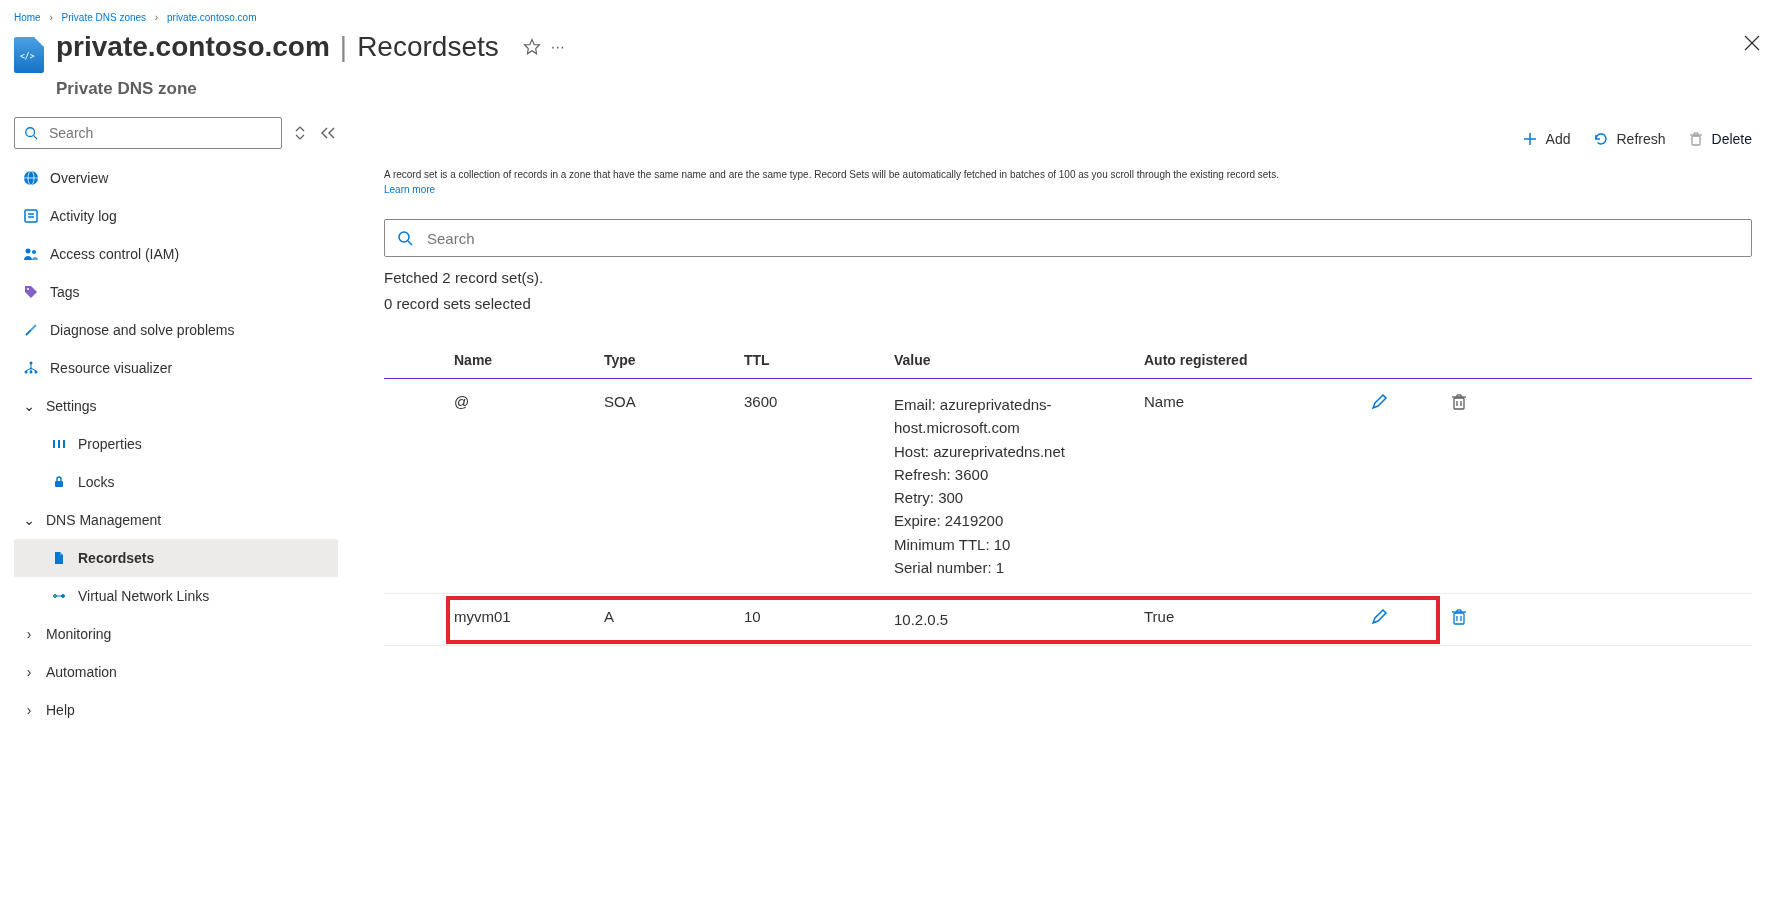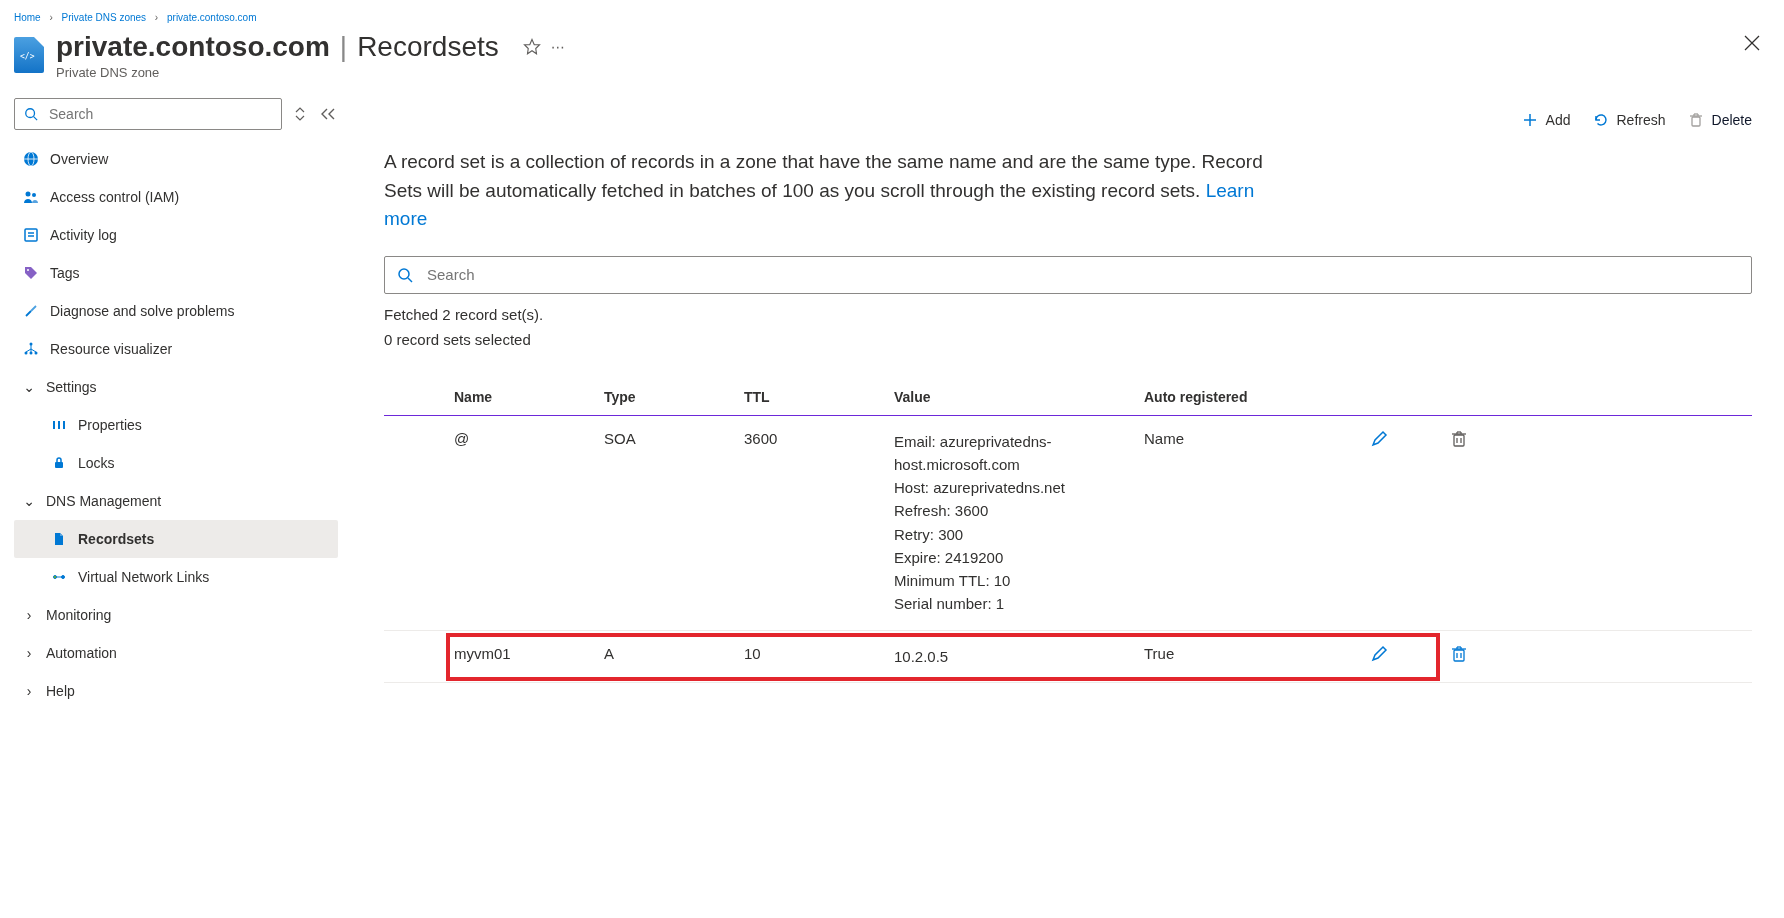--- a/index.html
+++ b/index.html
@@ -24,21 +24,21 @@
   .resource-icon::before{
     content:""; position:absolute; top:0; right:0; width:10px; height:10px;
     background:#fff; clip-path: polygon(100% 0,0 0,100% 100%);
   }
   .resource-icon svg { position:absolute; top:14px; left:6px; }
   .title-block { flex: 0 0 auto; }
   .title-line { display:flex; align-items:baseline; gap: 10px; }
   .title-main { font-size: 28px; font-weight: 600; }
   .title-sub { font-size: 28px; font-weight: 400; color:#323130; }
   .title-divider { font-size: 28px; color:#888; }
-  .title-caption { font-size: 13px; color:#605e5c; margin-top:2px; }
+  .title-caption { font-size: 17px; color:#605e5c; margin-top:16px;font-weight:bold; }
   .title-actions { margin-left: 14px; display:flex; gap:10px; align-items:center; color:#605e5c;}
   .spacer { flex: 1; }
   .close-x { font-size: 20px; color:#323130; cursor:pointer; padding:4px 10px;}
   .body-row { display:flex; margin-top: 18px; gap: 12px; }
   .sidebar { width: 324px; flex: 0 0 324px; }
   .search-row { display:flex; align-items:center; gap:10px; margin-bottom:10px;}
   .search-box {
     flex:1; display:flex; align-items:center; border:1px solid #8a8886;
     border-radius:2px; height:32px; padding:0 8px; gap:8px;
   }
@@ -53,21 +53,21 @@
   .nav-item.group { font-weight:400; }
   .nav-indent { padding-left: 36px; }
   .nav-icon { width:18px; height:18px; display:flex; align-items:center; justify-content:center;}
   .chev { width:14px; text-align:center; color:#323130;}
   .main { flex:1; padding-left: 34px; padding-right: 18px; }
   .toolbar { display:flex; gap: 22px; align-items:center; height:44px;justify-content:flex-end; }
   .tb-btn { display:flex; align-items:center; gap:8px; cursor:pointer; color:#323130; }
   .tb-btn.disabled { color:#0f172a; }
   .tb-btn .ico { color:#0078d4; }
   .tb-btn.disabled .ico { color:#a19f9d; }
-  .description { margin-top: 6px; font-size:19px; line-height:1.5; max-width: 900px;}
+  .description { margin-top: 6px; font-size:10px; line-height:1.5; max-width: 900px;}
   .records-search {
     margin-top: 22px; display:flex; align-items:center; gap:12px;
     border:1px solid #8a8886; border-radius:2px; padding: 8px 12px; height:38px;
   }
   .records-search input { border:none; outline:none; flex:1; font-size:15px; color:#605e5c;}
   .fetch-info { margin-top:8px; font-size:15px; line-height:1.7; }
   .table { margin-top: 26px; width:100%; }
   .thead, .trow { display:grid; grid-template-columns: 70px 150px 140px 150px 250px 190px 90px 70px; align-items:start; }
   .thead { font-weight:600; padding: 10px 0; border-bottom: 1px solid #6d28d9; }
   .trow { padding: 14px 0; border-bottom: 1px solid #edebe9; font-size:15px; }
@@ -161,38 +161,38 @@
             <svg width="16" height="16" viewBox="0 0 16 16">
               <circle cx="8" cy="8" r="7" fill="#0078d4"></circle>
               <ellipse cx="8" cy="8" rx="3" ry="7" fill="none" stroke="#fff" stroke-width="0.8"></ellipse>
               <line x1="1" y1="8" x2="15" y2="8" stroke="#fff" stroke-width="0.8"></line>
             </svg>
           </span>
         <span>Overview</span>
       </div>
       <div class="nav-item">
         <span class="nav-icon">
+            <svg width="16" height="16" viewBox="0 0 16 16" fill="none" stroke="#0078d4" stroke-width="1.5">
+              <rect x="2" y="2" width="12" height="12" rx="1"></rect>
+              <line x1="5" y1="6" x2="11" y2="6"></line>
+              <line x1="5" y1="9" x2="11" y2="9"></line>
+            </svg>
+          </span>
+        <span>Activity log</span>
+      </div>
+      <div class="nav-item">
+        <span class="nav-icon">
             <svg width="16" height="16" viewBox="0 0 16 16" fill="#0078d4">
               <circle cx="5" cy="5" r="2.5"></circle>
               <circle cx="11" cy="6" r="2"></circle>
               <path d="M1 14c0-2.5 2-4 4-4s4 1.5 4 4"></path>
               <path d="M9 14c0-2 1.5-3 3-3s3 1 3 3" fill="#57a3e0"></path>
             </svg>
           </span>
         <span>Access control (IAM)</span>
-      </div>
-      <div class="nav-item">
-        <span class="nav-icon">
-            <svg width="16" height="16" viewBox="0 0 16 16" fill="none" stroke="#0078d4" stroke-width="1.5">
-              <rect x="2" y="2" width="12" height="12" rx="1"></rect>
-              <line x1="5" y1="6" x2="11" y2="6"></line>
-              <line x1="5" y1="9" x2="11" y2="9"></line>
-            </svg>
-          </span>
-        <span>Activity log</span>
       </div>
       <div class="nav-item">
         <span class="nav-icon">
             <svg width="16" height="16" viewBox="0 0 16 16" fill="#8661c5">
               <path d="M2 2h6l6 6-6 6-6-6z"></path>
               <circle cx="5" cy="5" r="1" fill="#fff"></circle>
             </svg>
           </span>
         <span>Tags</span>
       </div>

